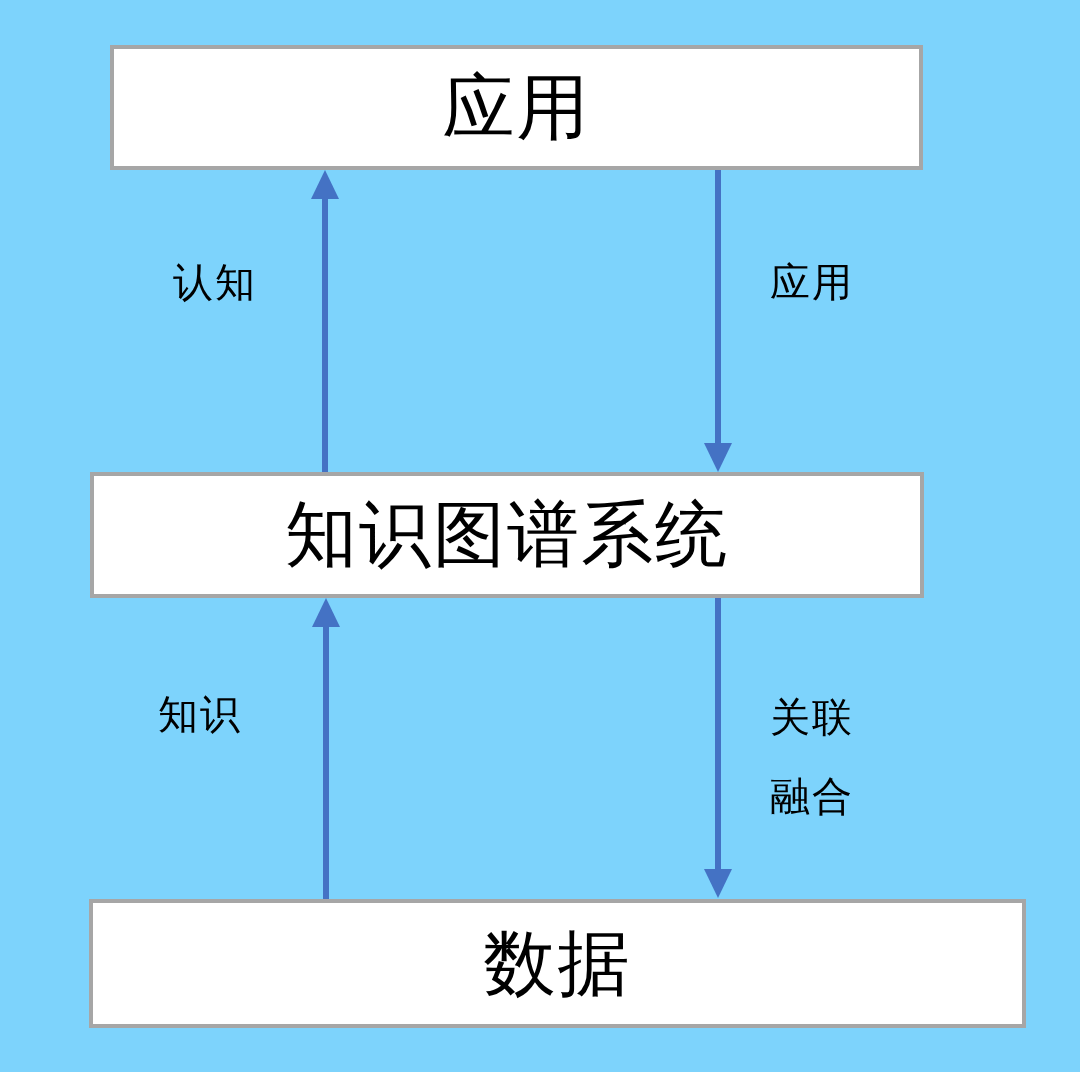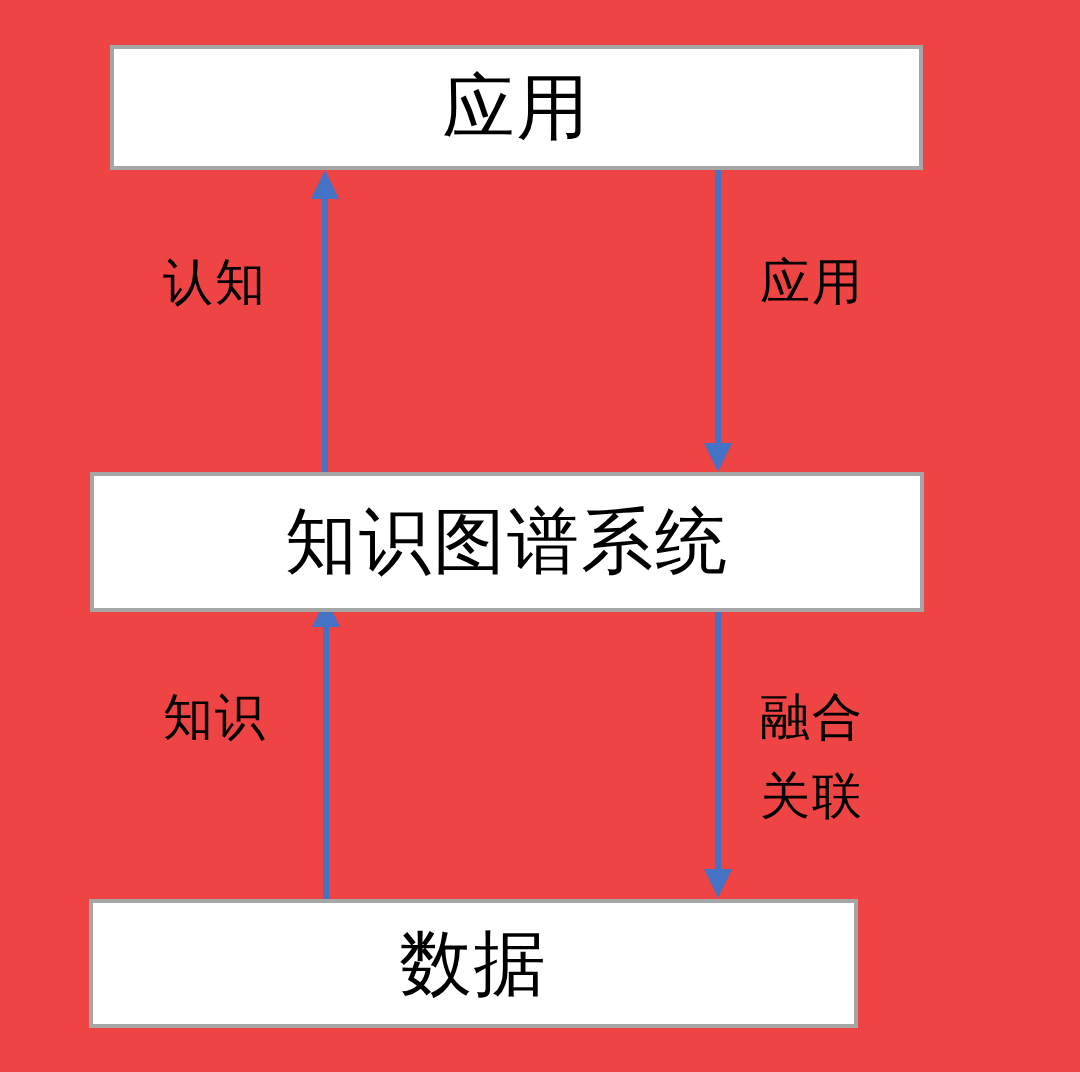--- a/index.html
+++ b/index.html
@@ -4,21 +4,21 @@
 <style>
   html, body {
     margin: 0;
     padding: 0;
     background: #ffffff;
   }
   .canvas {
     position: relative;
     width: 1080px;
     height: 1072px;
-    background: #ef4444;
+    background: #7dd3fc;
     font-family: "Liberation Sans", sans-serif;
     overflow: hidden;
   }
   .arrows-layer {
     position: absolute;
     left: 0;
     top: 0;
     width: 1080px;
     height: 1072px;
   }
@@ -31,35 +31,35 @@
     border: 4px solid #a6a6a6;
     box-sizing: border-box;
   }
   .node-label {
     font-size: 72px;
     color: #000000;
     letter-spacing: 2px;
     white-space: nowrap;
   }
   #node-application { left: 110px; top: 45px;  width: 813px; height: 125px; }
-  #node-kg          { left: 90px;  top: 472px; width: 834px; height: 140px; }
-  #node-data        { left: 89px;  top: 899px; width: 769px; height: 129px; }
+  #node-kg          { left: 90px;  top: 472px; width: 834px; height: 126px; }
+  #node-data        { left: 89px;  top: 899px; width: 937px; height: 129px; }
 
   .edge-label {
     position: absolute;
     width: 196px;
     text-align: center;
-    font-size: 50px;
+    font-size: 40px;
     line-height: 79px;
     color: #000000;
     letter-spacing: 2px;
   }
   #label-cognitive-ability    { left: 117px; top: 243px; }
   #label-application-feedback { left: 714px; top: 243px; }
-  #label-knowledge-source     { left: 117px; top: 678px; }
+  #label-knowledge-source     { left: 102px; top: 678px; font-family: Liberation Mono, monospace; }
   #label-association-fusion   { left: 714px; top: 678px; }
 </style>
 </head>
 <body>
 
 <div class="canvas">
 
   <svg class="arrows-layer" width="1080" height="1072" viewBox="0 0 1080 1072">
 
     <g>
@@ -101,17 +101,17 @@
 
   <div class="edge-label" id="label-application-feedback">
     <div>应用</div>
   </div>
 
   <div class="edge-label" id="label-knowledge-source">
     <div>知识</div>
   </div>
 
   <div class="edge-label" id="label-association-fusion">
+    <div>关联</div>
     <div>融合</div>
-    <div>关联</div>
   </div>
 
 </div>
 
 </body></html>

